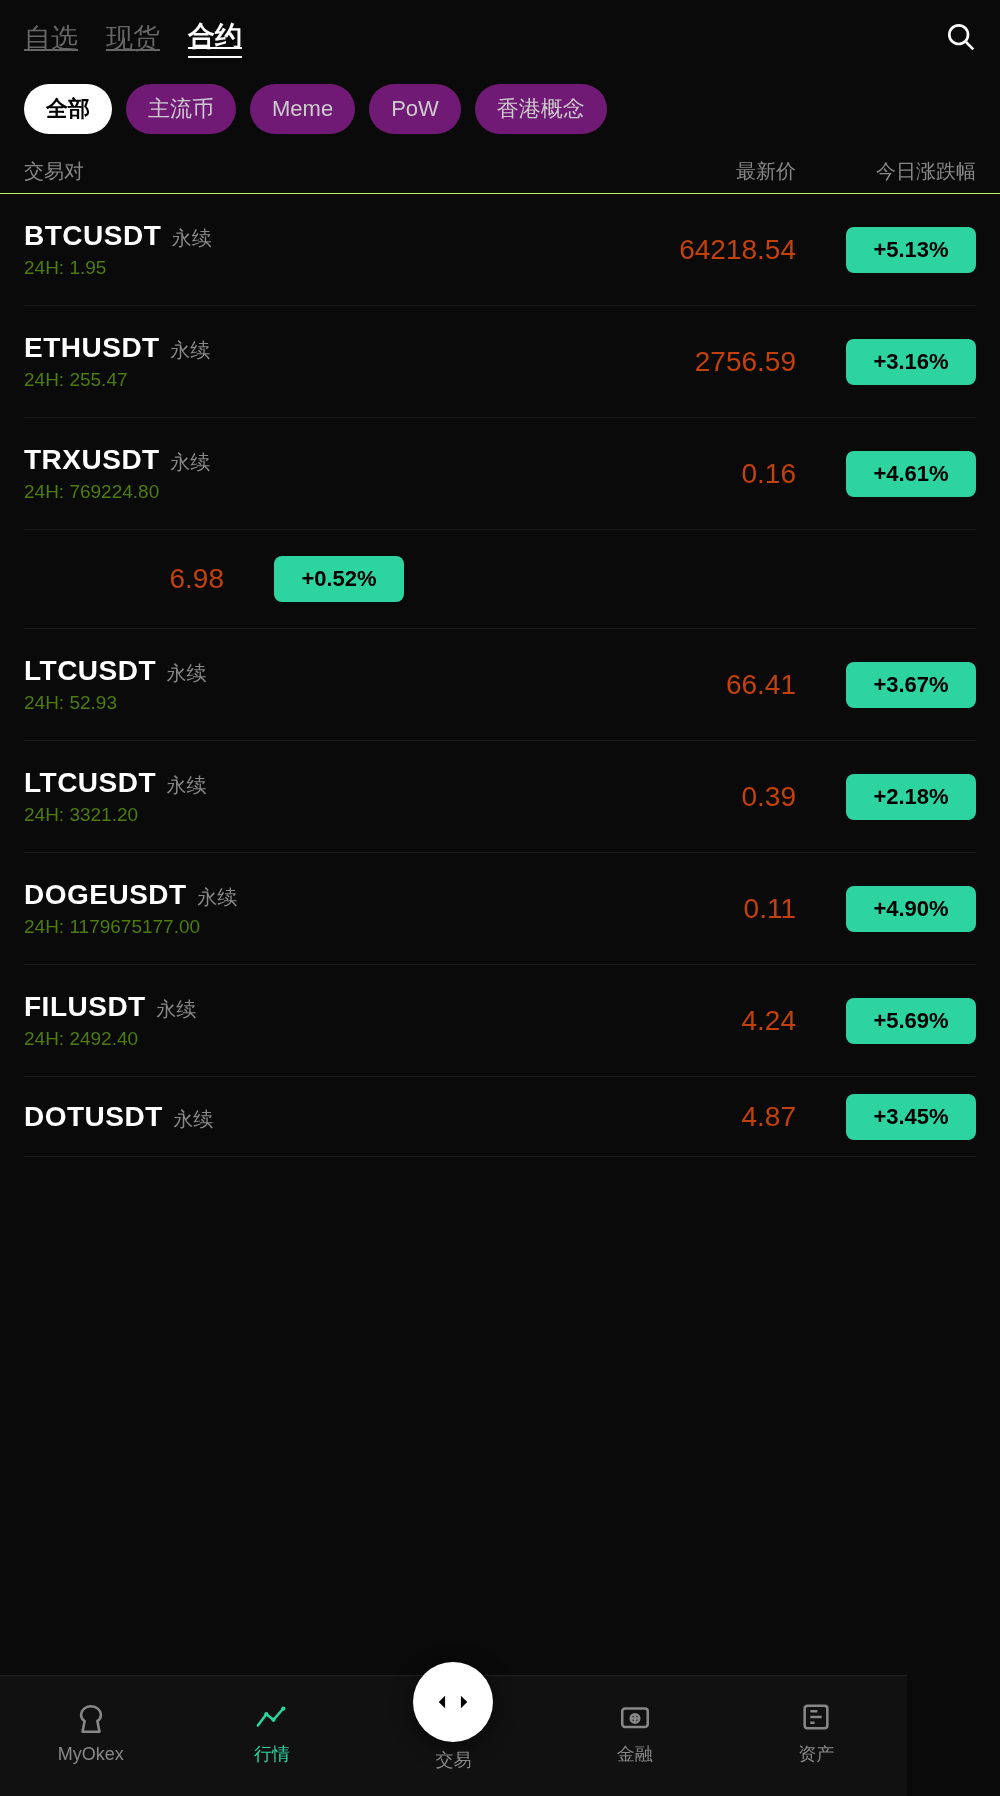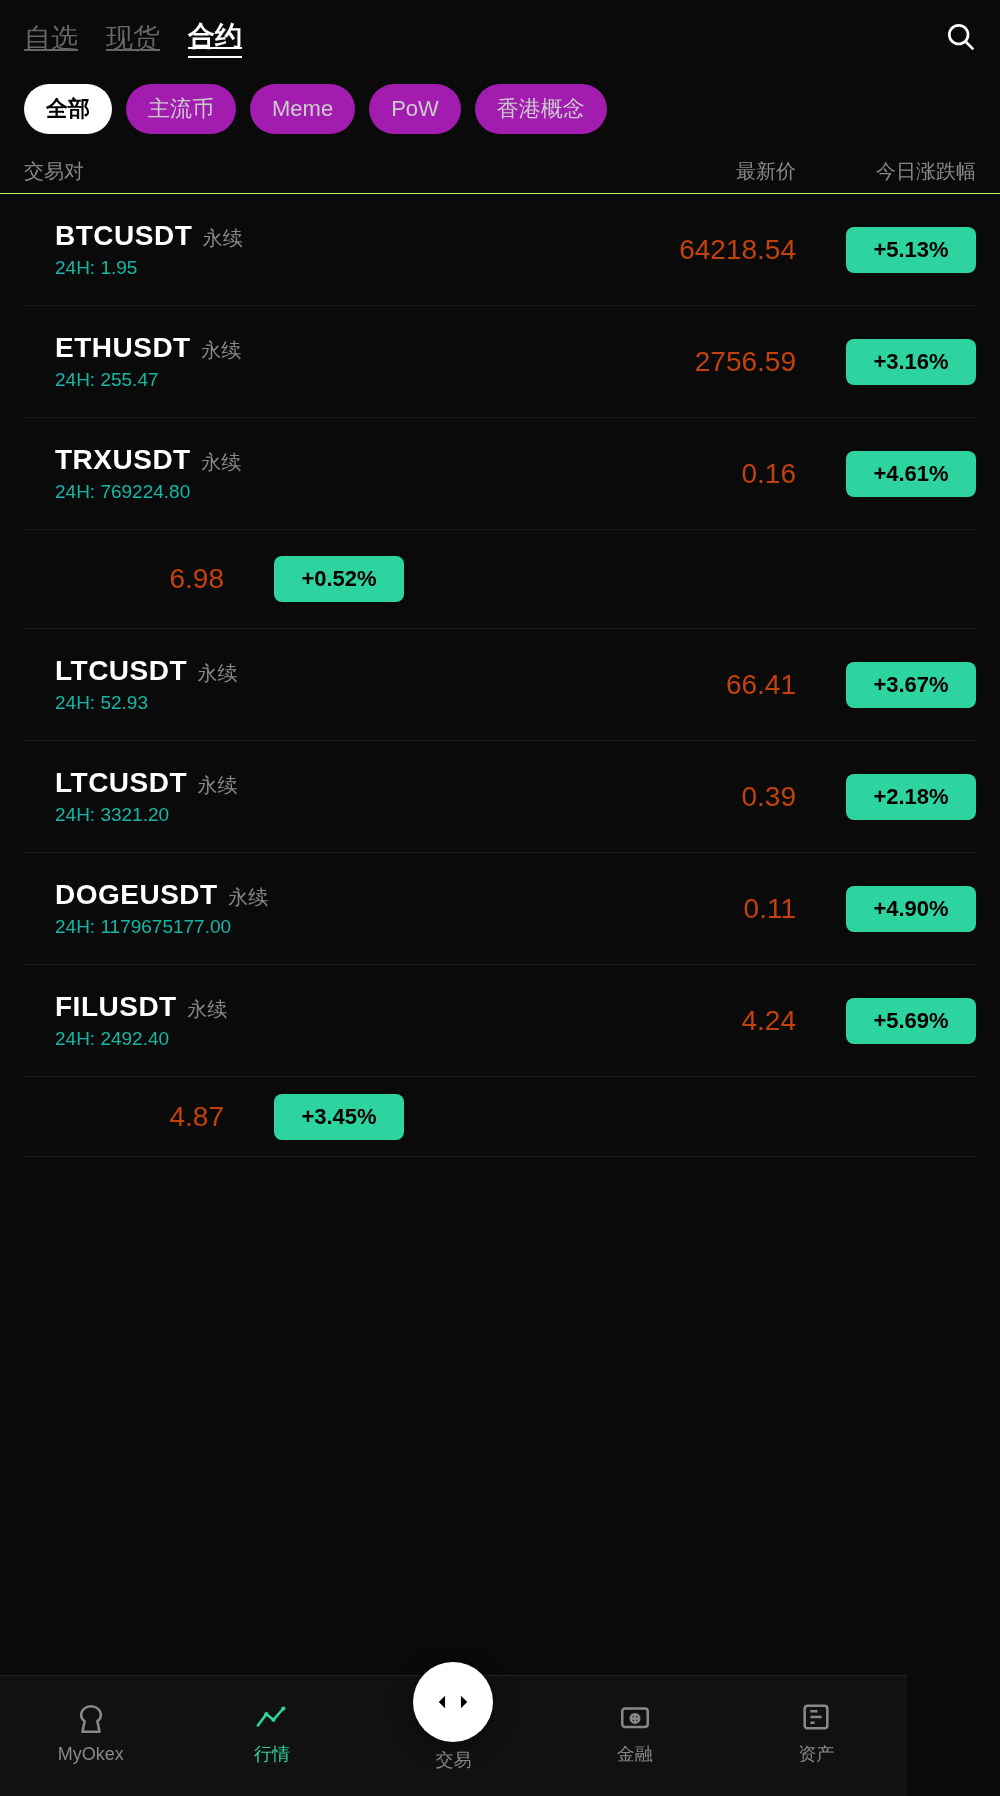--- a/index.html
+++ b/index.html
@@ -61,21 +61,21 @@
       white-space: nowrap;
       cursor: pointer;
       border: none;
     }
     .filter-chip.active {
       background: #fff;
       color: #000;
       font-weight: 600;
     }
     .filter-chip.inactive {
-      background: #a21caf;
+      background: #701a75;
       color: #ccc;
     }
 
     
     .col-headers {
       display: flex;
       justify-content: space-between;
       padding: 8px 24px 8px 24px;
       color: #888;
       font-size: 20px;
@@ -87,36 +87,36 @@
 
     
     .pair-list { padding: 0 24px; }
     .pair-row {
       display: flex;
       align-items: center;
       padding: 26px 0;
       border-bottom: 1px solid #1a1a1a;
       cursor: pointer;
     }
-    .pair-info { flex: 1; margin-left: 31px; }
+    .pair-info { flex: 1; }
     .pair-name {
       font-size: 28px;
       font-weight: 700;
       color: #fff;
       letter-spacing: 0.5px;
     }
     .pair-tag {
       font-size: 20px;
       color: #888;
       font-weight: 400;
       margin-left: 6px;
     }
     .pair-volume {
       font-size: 19px;
-      color: #14b8a6;
+      color: #4d7c0f;
       margin-top: 5px;
     }
     .pair-price {
       flex: 0 0 200px;
       text-align: right;
       font-size: 28px;
       color: #c2410c;
       font-weight: 500;
     }
     .pair-change {
@@ -329,20 +329,26 @@
       </div>
       <div class="pair-volume">24H: 2492.40</div>
     </div>
     <div class="pair-price">4.24</div>
     <div class="pair-change">
       <span class="change-badge">+5.69%</span>
     </div>
   </div>
 
   <div class="pair-row" style="overflow:hidden; max-height:80px;">
+    <div class="pair-info">
+      <div>
+        <span class="pair-name">DOTUSDT</span>
+        <span class="pair-tag">永续</span>
+      </div>
+    </div>
     <div class="pair-price">4.87</div>
     <div class="pair-change">
       <span class="change-badge">+3.45%</span>
     </div>
   </div>
 
 </div>
 
 <div class="nav-spacer"></div>
 

